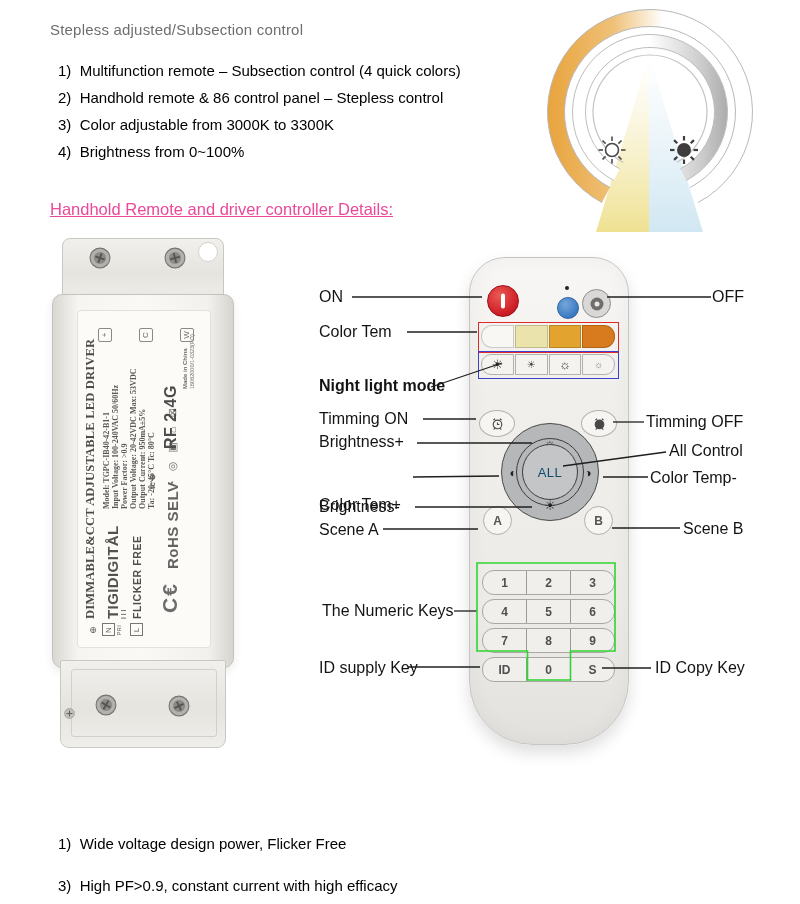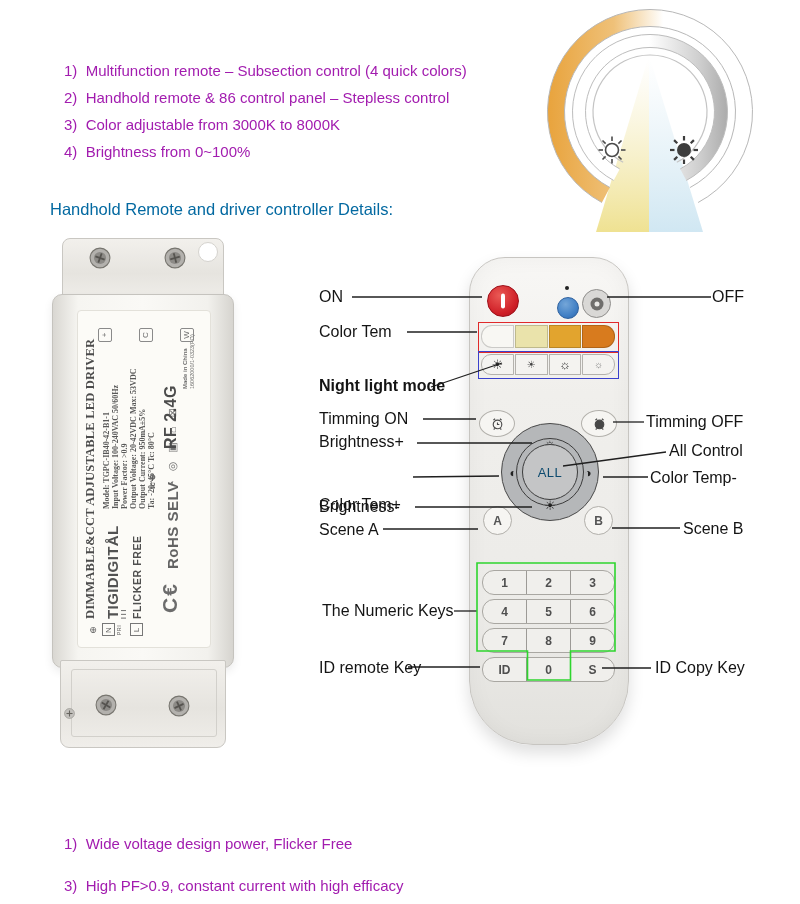--- a/index.html
+++ b/index.html
@@ -1,22 +1,22 @@
 <!DOCTYPE html>
 <html style="--red-outline: #e02a2a; --blue-outline: #3a41cc; --green-outline: #2ed52e; --on-red: #cf1f27; --blue-button: #3f7ec4; --swatch-1: #f8f7f3; --swatch-2: #eae3ab; --swatch-3: #e2a42e; --swatch-4: #d87b1e; --ring-warm: #e8a23a; --ring-cool: #9f9f9f;"><head>
 <meta charset="utf-8">
 <style>
   html,body{margin:0;padding:0;background:#fff;}
   .page{position:relative;width:800px;height:904px;background:#fff;overflow:hidden;
         font-family:"Liberation Sans",sans-serif;}
   .abs{position:absolute;}
   
   .sec-heading{position:absolute;left:50px;font-size:15px;color:#6e6e6e;letter-spacing:.2px;}
-  .sec-item{position:absolute;left:64px;font-size:15px;color:#a21caf;white-space:pre;}
-  .h2{position:absolute;left:50px;font-size:16.5px;color:#0369a1;}
+  .sec-item{position:absolute;left:58px;font-size:15px;color:#000000;white-space:pre;}
+  .h2{position:absolute;left:50px;font-size:16.5px;color:#ec4899;text-decoration:underline;}
   
   .callout{position:absolute;font-size:16px;color:#141414;white-space:nowrap;}
   
   .drv-cover{position:absolute;background:linear-gradient(180deg,#f2f0ec,#e6e4df 55%,#f0eeea);
              border:1px solid #c9c7c2;}
   .drv-body{position:absolute;left:52px;top:294px;width:180px;height:372px;border-radius:10px;
             background:linear-gradient(90deg,#d9d7d2,#f6f5f1 14%,#faf9f6 50%,#f2f1ed 86%,#d6d4cf);
             border:1px solid #c5c3be;box-shadow:0 4px 10px rgba(0,0,0,.08);}
   .drv-label{position:absolute;left:77px;top:310px;width:132px;height:336px;background:#fcfbf7;
              border:1px solid #e3e1da;border-radius:4px;overflow:hidden;}
@@ -96,23 +96,24 @@
         border-radius:12px;display:flex;}
   .key{flex:1;display:flex;align-items:center;justify-content:center;font-size:12px;font-weight:bold;color:#4f4f4f;}
   .key + .key{border-left:1px solid #9c9a96;}
   .overlay{position:absolute;left:0;top:0;width:800px;height:904px;pointer-events:none;}
 </style>
 </head>
 <body>
 
 <div class="page">
 
+  <div class="sec-heading" style="top:21px;">Stepless adjusted/Subsection control</div>
   <div class="sec-item" style="top:62px;">1)  Multifunction remote – Subsection control (4 quick colors)</div>
   <div class="sec-item" style="top:89px;">2)  Handhold remote &amp; 86 control panel – Stepless control</div>
-  <div class="sec-item" style="top:116px;">3)  Color adjustable from 3000K to 8000K</div>
+  <div class="sec-item" style="top:116px;">3)  Color adjustable from 3000K to 3300K</div>
   <div class="sec-item" style="top:143px;">4)  Brightness from 0~100%</div>
 
   <svg class="abs" style="left:535px;top:0;width:250px;height:240px;" viewBox="535 0 250 240">
     <defs>
       <linearGradient id="gradO" gradientUnits="userSpaceOnUse" x1="545" y1="0" x2="760" y2="0">
         <stop offset="0" stop-color="#e8a23a"></stop>
           <stop offset="0.32" stop-color="#efc179"></stop>
         <stop offset="0.55" stop-color="#ffffff"></stop>
           <stop offset="1" stop-color="#ffffff"></stop>
       </linearGradient>
@@ -369,21 +370,21 @@
 
   <div class="callout" style="left:319px;top:288px;">ON</div>
   <div class="callout" style="left:319px;top:323px;">Color Tem</div>
   <div class="callout" style="left:319px;top:377px;font-weight:bold;">Night light mode</div>
   <div class="callout" style="left:319px;top:410px;">Timming ON</div>
   <div class="callout" style="left:319px;top:433px;">Brightness+</div>
   <div class="callout" style="left:319px;top:466px;margin-top:30px;">Color Tem+</div>
   <div class="callout" style="left:319px;top:498px;">Brightness-</div>
   <div class="callout" style="left:319px;top:521px;">Scene A</div>
   <div class="callout" style="left:322px;top:602px;">The Numeric Keys</div>
-  <div class="callout" style="left:319px;top:659px;">ID remote Key</div>
+  <div class="callout" style="left:319px;top:659px;">ID supply Key</div>
 
   <div class="callout" style="left:712px;top:288px;">OFF</div>
   <div class="callout" style="left:646px;top:413px;">Timming OFF</div>
   <div class="callout" style="left:669px;top:442px;">All Control</div>
   <div class="callout" style="left:650px;top:469px;">Color Temp-</div>
   <div class="callout" style="left:683px;top:520px;">Scene B</div>
   <div class="callout" style="left:655px;top:659px;">ID Copy Key</div>
 
   <div class="sec-item" style="top:822px;margin-top:13px;">1)  Wide voltage design power, Flicker Free</div>
   <div class="sec-item" style="top:877px;">3)  High PF&gt;0.9, constant current with high efficacy</div>

